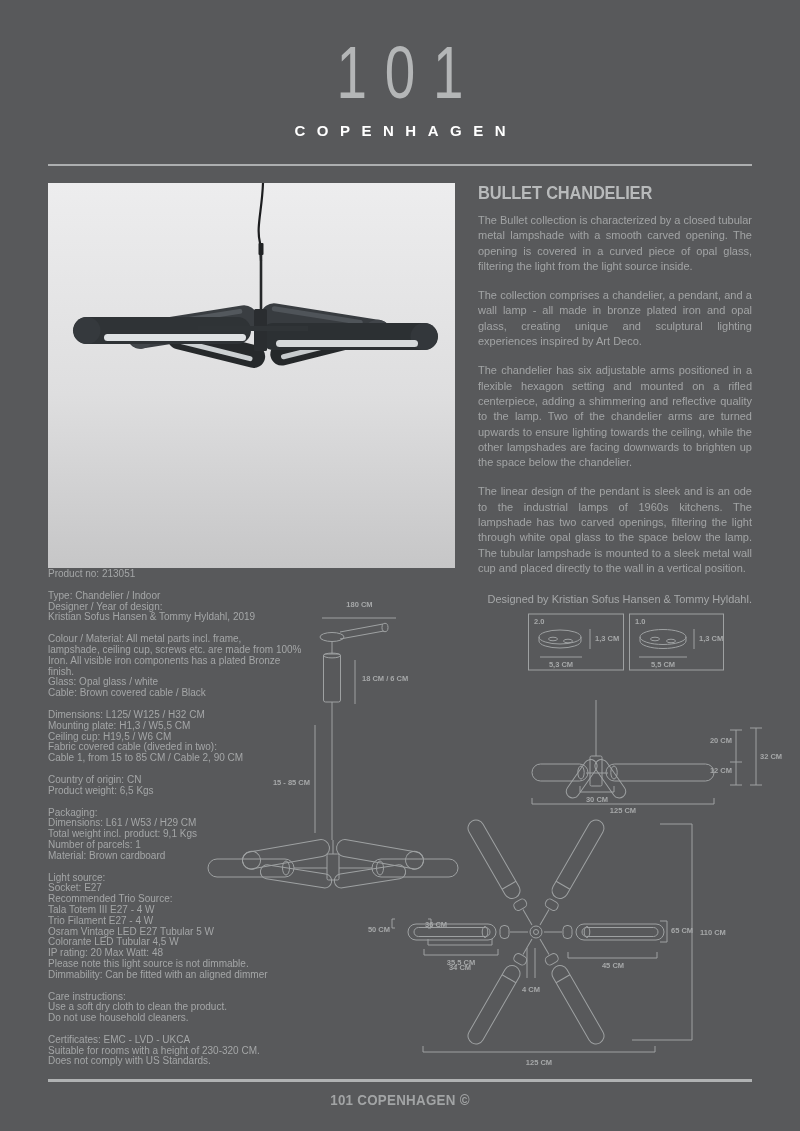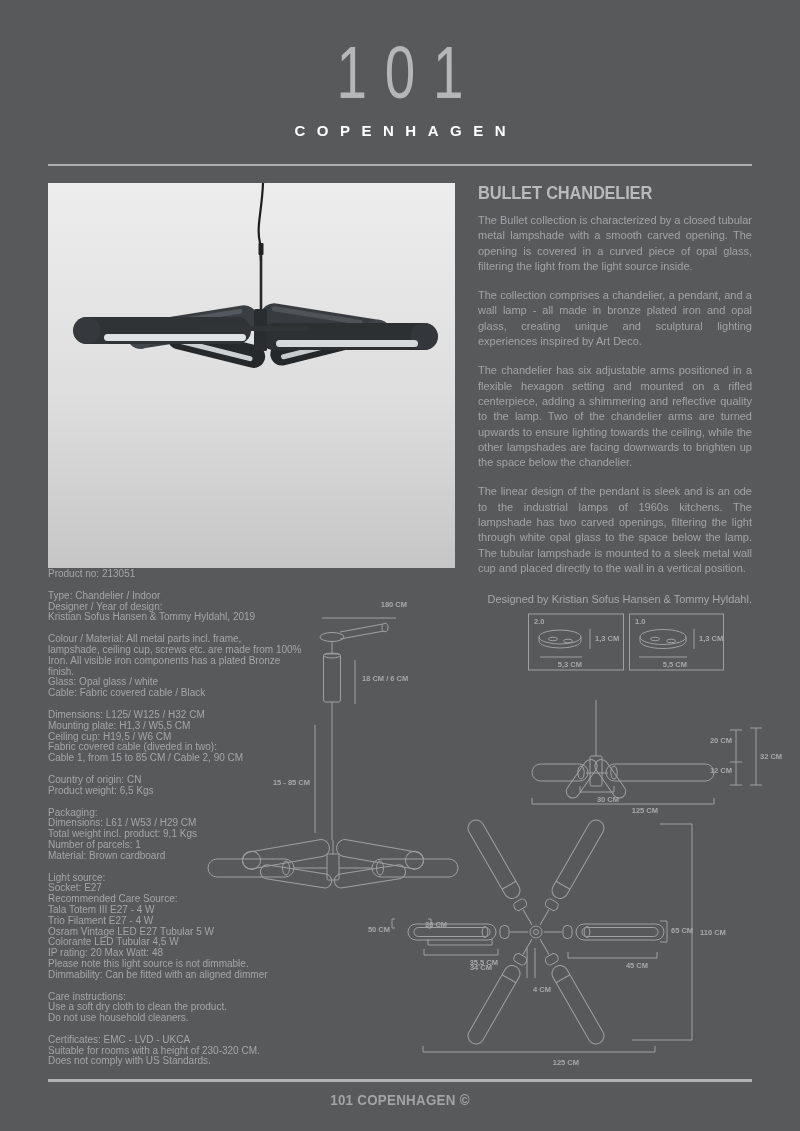--- a/index.html
+++ b/index.html
@@ -42,21 +42,21 @@
   .specs { position:absolute; left:48px; top:569px; width:268px; color:#a4a6a7; font-size:10px; line-height:10.8px; }
   .spec-line, .prod-no { white-space:nowrap; }
   .spec-block { margin-top:11px; }
 
   
   .draw { position:absolute; }
   .dim {
     position:absolute; white-space:nowrap; color:#a6a8a9;
     font-size:7.5px; font-weight:bold; letter-spacing:0;
   }
-  .dim.c { text-align:right; }
+  .dim.c { text-align:center; }
   .dim.r { text-align:right; }
   svg.sketch { display:block; }
   .sk { stroke:#9ea1a2; stroke-width:1; fill:none; }
 
   
   .hr-bottom { position:absolute; top:1079px; left:48px; width:704px; height:3px; background:#b0b2b3; }
   .footer {
     position:absolute; top:1092px; left:0; width:100%; text-align:center;
     font-size:14.5px; font-weight:bold; color:#a2a4a5; letter-spacing:.3px;
     transform:scaleX(.92); transform-origin:50% 0;
@@ -133,21 +133,21 @@
       <div class="spec-line">Type: Chandelier / Indoor</div>
       <div class="spec-line">Designer / Year of design:</div>
       <div class="spec-line">Kristian Sofus Hansen &amp; Tommy Hyldahl, 2019</div>
     </div>
   <div class="spec-block">
       <div class="spec-line">Colour / Material: All metal parts incl. frame,</div>
       <div class="spec-line">lampshade, ceiling cup, screws etc. are made from 100%</div>
       <div class="spec-line">Iron. All visible iron components has a plated Bronze</div>
       <div class="spec-line">finish.</div>
       <div class="spec-line">Glass: Opal glass / white</div>
-      <div class="spec-line">Cable: Fabric covered cable / Black</div>
+      <div class="spec-line">Cable: Brown covered cable / Black</div>
     </div>
   <div class="spec-block">
       <div class="spec-line">Dimensions: L125/ W125 / H32 CM</div>
       <div class="spec-line">Mounting plate: H1,3 / W5,5 CM</div>
       <div class="spec-line">Ceiling cup: H19,5 / W6 CM</div>
       <div class="spec-line">Fabric covered cable (diveded in two):</div>
       <div class="spec-line">Cable 1, from 15 to 85 CM / Cable 2, 90 CM</div>
     </div>
   <div class="spec-block">
       <div class="spec-line">Country of origin: CN</div>
@@ -156,21 +156,21 @@
   <div class="spec-block">
       <div class="spec-line">Packaging:</div>
       <div class="spec-line">Dimensions: L61 / W53 / H29 CM</div>
       <div class="spec-line">Total weight incl. product:  9,1 Kgs</div>
       <div class="spec-line">Number of parcels: 1</div>
       <div class="spec-line">Material: Brown cardboard</div>
     </div>
   <div class="spec-block">
       <div class="spec-line">Light source:</div>
       <div class="spec-line">Socket: E27</div>
-      <div class="spec-line">Recommended Care Source:</div>
+      <div class="spec-line">Recommended Trio Source:</div>
       <div class="spec-line">Tala Totem III E27 - 4 W</div>
       <div class="spec-line">Trio Filament E27 - 4 W</div>
       <div class="spec-line">Osram Vintage LED E27 Tubular 5 W</div>
       <div class="spec-line">Colorante LED Tubular 4,5 W</div>
       <div class="spec-line">IP rating: 20 Max Watt: 48</div>
       <div class="spec-line">Please note this light source is not dimmable.</div>
       <div class="spec-line">Dimmability: Can be fitted with an aligned dimmer</div>
     </div>
   <div class="spec-block">
       <div class="spec-line">Care instructions:</div>

